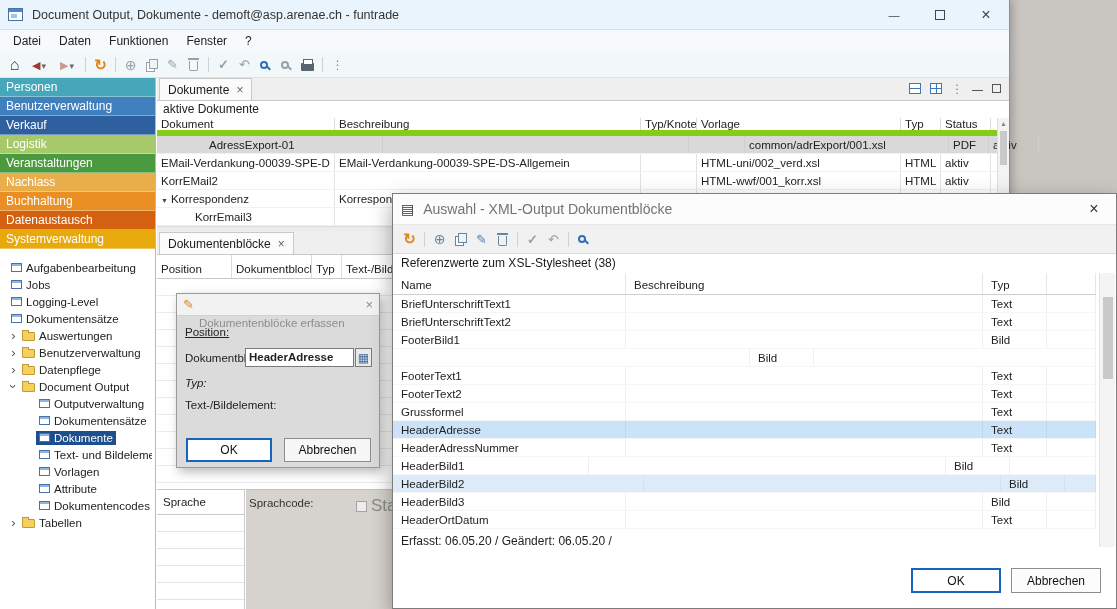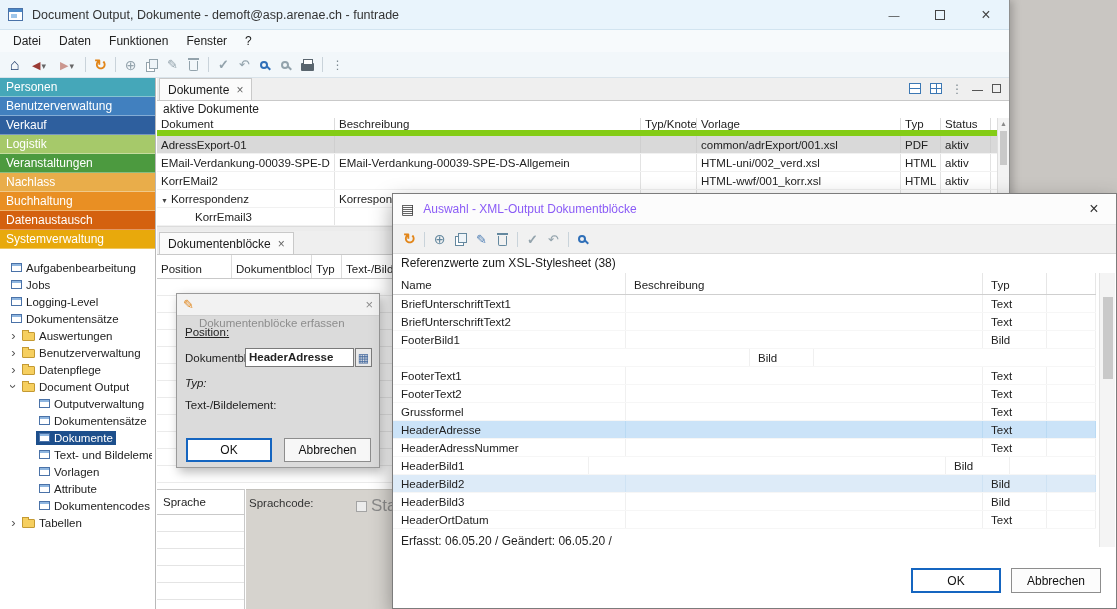--- a/index.html
+++ b/index.html
@@ -112,21 +112,21 @@
   .mdi { margin-left:auto; display:flex; align-items:center; gap:9px; padding-right:8px; height:23px; }
 
   .section-label { position:absolute; left:0; top:23px; right:0; height:17px; line-height:17px; padding-left:6px; background:#fff; }
 
   .thead { position:absolute; left:0; top:40px; width:840px; height:18px; display:flex; background:#fff; border-bottom:6px solid #84cc16; }
   .tbody { position:absolute; left:0; top:58px; width:840px; }
   .cell { height:100%; padding:0 4px; border-right:1px solid #e3e3e3; font-size:11.5px; display:flex; align-items:center; white-space:nowrap; overflow:hidden; flex:none; }
   .cell.fill { flex:1; border-right:none; }
   .thead .cell { color:#222; border-right:1px solid #dcdcdc; }
   .trow { display:flex; height:18px; background:#fff; border-bottom:1px solid #f1f1f1; }
-  .trow.rowsel { background:#d9d9d9; }
+  .trow.rowsel { background:#d9d9d9;padding-left:48px; }
   .trow.rowsel .cell { border-right-color:#cfcfcf; }
   .cell.child { padding-left:38px; }
   .docs-scroll { position:absolute; right:0; top:40px; width:12px; height:108px; background:#f3f3f3; border-left:1px solid #dedede; }
   .docs-scroll .arr { display:block; height:12px; text-align:center; font-size:7px; color:#8a8a8a; line-height:12px; }
   .docs-scroll .thumb { margin:1px 2px; height:34px; background:#c9c9c9; }
 
   .splitter { position:absolute; left:0; top:148px; right:0; height:5px; background:#ececec; border-top:1px solid #dcdcdc; }
 
   .blocks-head { position:absolute; left:0; top:177px; right:0; height:24px; display:flex; background:#fff; border-bottom:1px solid #c9c9c9; }
   .blocks-head .cell { align-items:flex-end; padding-bottom:3px; border-right:1px solid #dcdcdc; }
@@ -154,21 +154,21 @@
               font-weight:bold; font-size:11.5px; line-height:17px; padding-left:3px; white-space:nowrap; overflow:hidden; }
   .ed-lookup { position:absolute; left:178px; top:54px; width:17px; height:19px; background:#eaeaea; border:1px solid #7a7a7a;
                display:flex; align-items:center; justify-content:center; }
   .edlg-ok { position:absolute; left:9px; top:144px; width:86px; height:24px; background:#fff; border:2px solid #1565c0; color:#111; }
   .edlg-cancel { position:absolute; left:107px; top:144px; width:87px; height:24px; background:#f7f7f7; border:1px solid #8d8d8d; color:#111; }
 
   
   .awdlg { position:absolute; left:392px; top:193px; width:725px; height:416px; background:#fff;
            border:1px solid #7c7c7c; box-shadow:0 8px 20px rgba(0,0,0,.35); z-index:10; }
   .aw-title { height:30px; display:flex; align-items:center; padding-left:8px; gap:9px; background:#fcfcfc; }
-  .aw-title .t { font-size:12px; color:#8b5cf6; flex:1; }
+  .aw-title .t { font-size:14px; color:#737373; flex:1; }
   .aw-close { width:44px; height:30px; display:flex; align-items:center; justify-content:center; color:#333; }
   .aw-toolbar { height:30px; background:#f1f1f1; border-top:1px solid #e8e8e8; border-bottom:1px solid #dcdcdc;
                 display:flex; align-items:center; padding-left:6px; }
   .aw-sub { height:19px; line-height:19px; padding-left:8px; font-size:12px; color:#1a1a1a; }
   .aw-head { display:flex; height:22px; width:703px; background:#fff; border-bottom:1px solid #cfcfcf; }
   .aw-head .cell { align-items:flex-end; padding:0 8px 3px 8px; border-right:1px solid #e6e6e6; }
   .aw-body { position:absolute; left:0; top:101px; width:703px; height:234px; overflow:hidden; }
   .aw-row { display:flex; height:18px; background:#fff; border-bottom:1px solid #f6f6f6; }
   .aw-row .cell { padding:0 8px; border-right:1px solid #f0f0f0; color:#222; }
   .aw-row.sel { background:#cbe3f8; } .aw-row.sel .cell { border-right-color:#badaf3; }
@@ -666,21 +666,21 @@
           <span class="cell" style="width: 64px;">Text</span>
           <span class="cell fill"></span>
         </div>
         <div class="aw-row">
           <span class="cell" style="width: 196px;">HeaderBild1</span>
           <span class="cell" style="width: 357px;"></span>
           <span class="cell" style="width: 64px;">Bild</span>
           <span class="cell fill"></span>
         </div>
         <div class="aw-row hl">
-          <span class="cell" style="width: 233px; text-align: right;">HeaderBild2</span>
+          <span class="cell" style="width: 251px; text-align: right;">HeaderBild2</span>
           <span class="cell" style="width: 357px;"></span>
           <span class="cell" style="width: 64px;">Bild</span>
           <span class="cell fill"></span>
         </div>
         <div class="aw-row">
           <span class="cell" style="width: 233px;">HeaderBild3</span>
           <span class="cell" style="width: 357px;"></span>
           <span class="cell" style="width: 64px;">Bild</span>
           <span class="cell fill"></span>
         </div>

